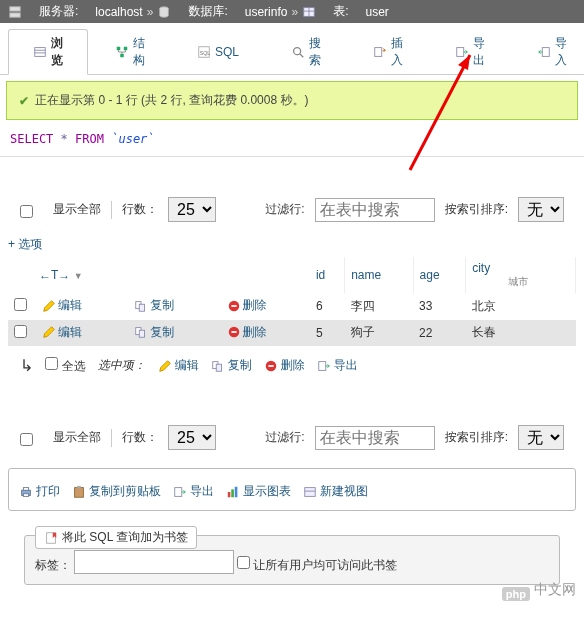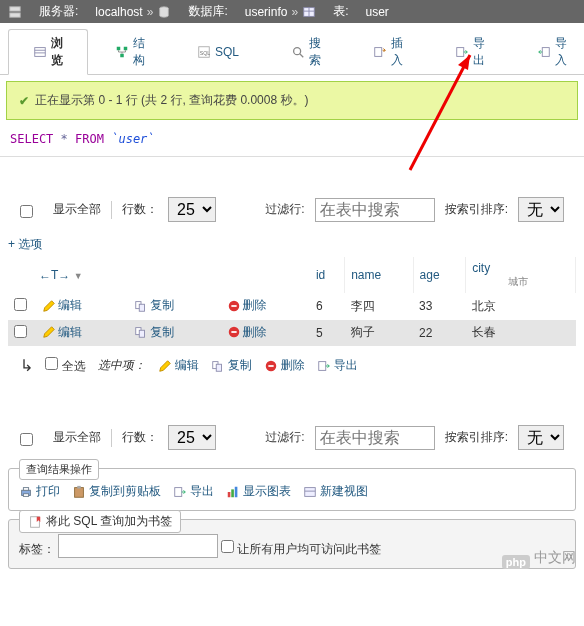--- a/index.html
+++ b/index.html
@@ -27,21 +27,21 @@
 table.data td { padding: 4px 6px; }
 table.data tr.row0 { background: #fff; }
 table.data tr.row1 { background: #e5e5e5; }
 .row-action { display: inline-flex; align-items: center; gap: 2px; color: #235a81; cursor: pointer; padding: 0 3px; }
 .bulk { display: flex; align-items: center; gap: 12px; padding: 10px 20px; }
 .arrow-up { font-size: 16px; }
 .link { color: #235a81; cursor: pointer; display: inline-flex; align-items: center; gap: 3px; }
 .ops-box { border: 1px solid #bbb; margin: 8px; border-radius: 3px; padding: 10px; position: relative; }
 .ops-title { position: absolute; top: -10px; left: 10px; background: #fff; padding: 2px 6px; border: 1px solid #bbb; border-radius: 3px; font-size: 11px; }
 .ops-links { display: flex; gap: 12px; margin-top: 4px; }
-.bookmark-box { border: 1px solid #bbb; margin: 8px; border-radius: 3px; padding: 14px 10px 10px; position: relative; background: #f4f4f4; }
+.bookmark-box { border: 1px solid #bbb; margin: 24px; border-radius: 3px; padding: 14px 10px 10px; position: relative; background: #f4f4f4; }
 .bookmark-title { position: absolute; top: -10px; left: 10px; background: #fff; padding: 2px 8px; border: 1px solid #bbb; border-radius: 3px; display: flex; align-items: center; gap: 4px; }
 .bookmark-row { display: flex; align-items: flex-end; gap: 3px; }
 .bookmark-row input[type=text] { width: 160px; }
 .red-arrow { position: absolute; top: 40px; left: 400px; pointer-events: none; }
 .watermark { position: absolute; right: 8px; bottom: 8px; color: #999; font-size: 14px; display: flex; align-items: center; gap: 4px; }
 .watermark .php { background: #ccc; color: #fff; font-weight: bold; padding: 1px 4px; border-radius: 3px; font-size: 11px; margin-top: 9px; }
 .ic { width: 14px; height: 14px; flex-shrink: 0; }
 .sort-ind { font-size: 9px; color: #888; }
 .city-sub { font-size: 10px; color: #888; display: block; margin-left: 36px; }
 </style>
@@ -291,21 +291,20 @@
       <span>过滤行:</span>
     </label>
   <input type="text" style="width: 120px;" placeholder="在表中搜索">
   <label>
       <span>按索引排序:</span>
     </label>
   <select><option>无</option></select>
 </div>
 
 <div class="ops-box">
-  <div class="ops-title">查询结果操作</div>
   <div class="ops-links">
     <span class="link">
         <svg class="ic" viewBox="0 0 16 16">
           <rect x="3" y="6" width="10" height="6" fill="#8ad" stroke="#678"></rect>
           <rect x="5" y="3" width="6" height="3" fill="#fff" stroke="#678"></rect>
           <rect x="5" y="10" width="6" height="3" fill="#fff" stroke="#678"></rect>
         </svg>
         <span>打印</span>
       </span>
     <span class="link">

